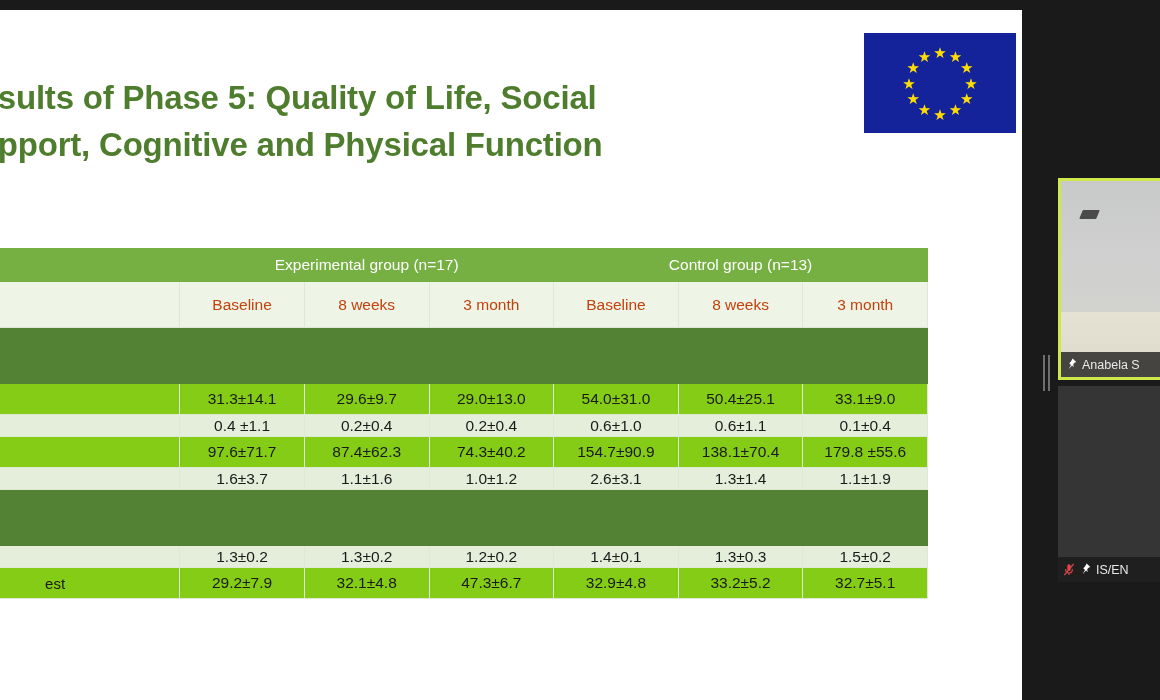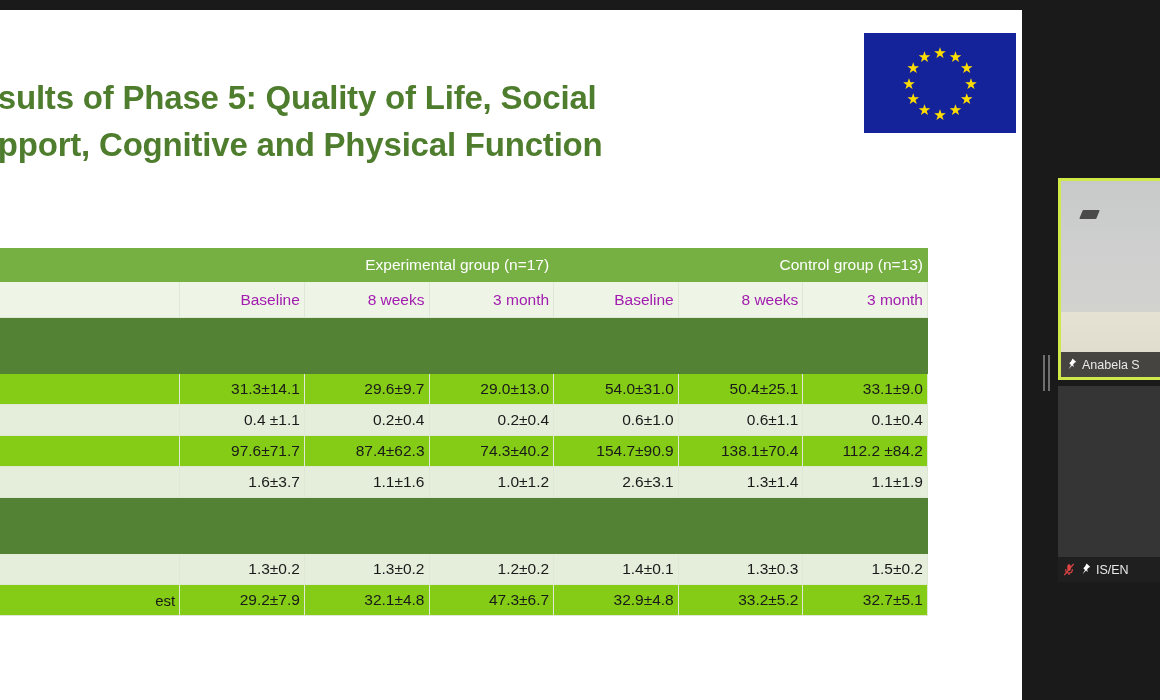--- a/index.html
+++ b/index.html
@@ -51,41 +51,41 @@
   
   #results-table {
     position:absolute; left:-70px; top:238px;
     width:998px;
     border-collapse:collapse;
     table-layout:fixed;
     font-size:15.5px; color:#1a1a1a;
   }
   #results-table td, #results-table th {
     border:1px solid #dfe8d4;
-    text-align:right; vertical-align:middle;
+    text-align:center; vertical-align:middle;
     padding:0 4px;
     font-weight:normal;
   }
   .grp-head {
     background:#76b043; color:#ffffff;
     font-weight:bold; font-size:15.5px; height:33px;
     border-color:#76b043 !important;
   }
   .grp-head.blank { background:#76b043; }
   .col-head {
-    background:#eef4e6; color:#a21caf;
-    font-weight:bold; height:36px;
+    background:#eef4e6; color:#c2410c;
+    font-weight:bold; height:46px;
   }
   .col-head.rowlabel { background:#eef4e6; }
   .section-band td {
     background:#548235; height:56px;
     border-color:#548235 !important;
   }
   tr.r-white td { background:#84cc16; height:31px; }
-  tr.r-tint  td { background:#e5eedb; height:31px; }
+  tr.r-tint  td { background:#e5eedb; height:22px; }
   td.rowlabel {
     text-align:left; padding-left:6px;
     font-size:15px;
   }
   td.b { font-weight:bold; }
 
   
   #video-sidebar {
     position:absolute; left:1022px; top:0; width:138px; height:504px;
     background:#1a1a1a;
@@ -203,21 +203,21 @@
               <td>0.6±1.1</td>
               <td>0.1±0.4</td>
             </tr>
             <tr class="r-white">
               <td class="rowlabel b" colspan="2"></td>
               <td class="b">97.6±71.7</td>
               <td class="b">87.4±62.3</td>
               <td class="b">74.3±40.2</td>
               <td class="b">154.7±90.9</td>
               <td class="b">138.1±70.4</td>
-              <td class="b">112.2 ±84.2</td>
+              <td class="b">179.8 ±55.6</td>
             </tr>
             <tr class="r-tint">
               <td class="rowlabel" colspan="2"></td>
               <td>1.6±3.7</td>
               <td>1.1±1.6</td>
               <td>1.0±1.2</td>
               <td>2.6±3.1</td>
               <td>1.3±1.4</td>
               <td>1.1±1.9</td>
             </tr>

